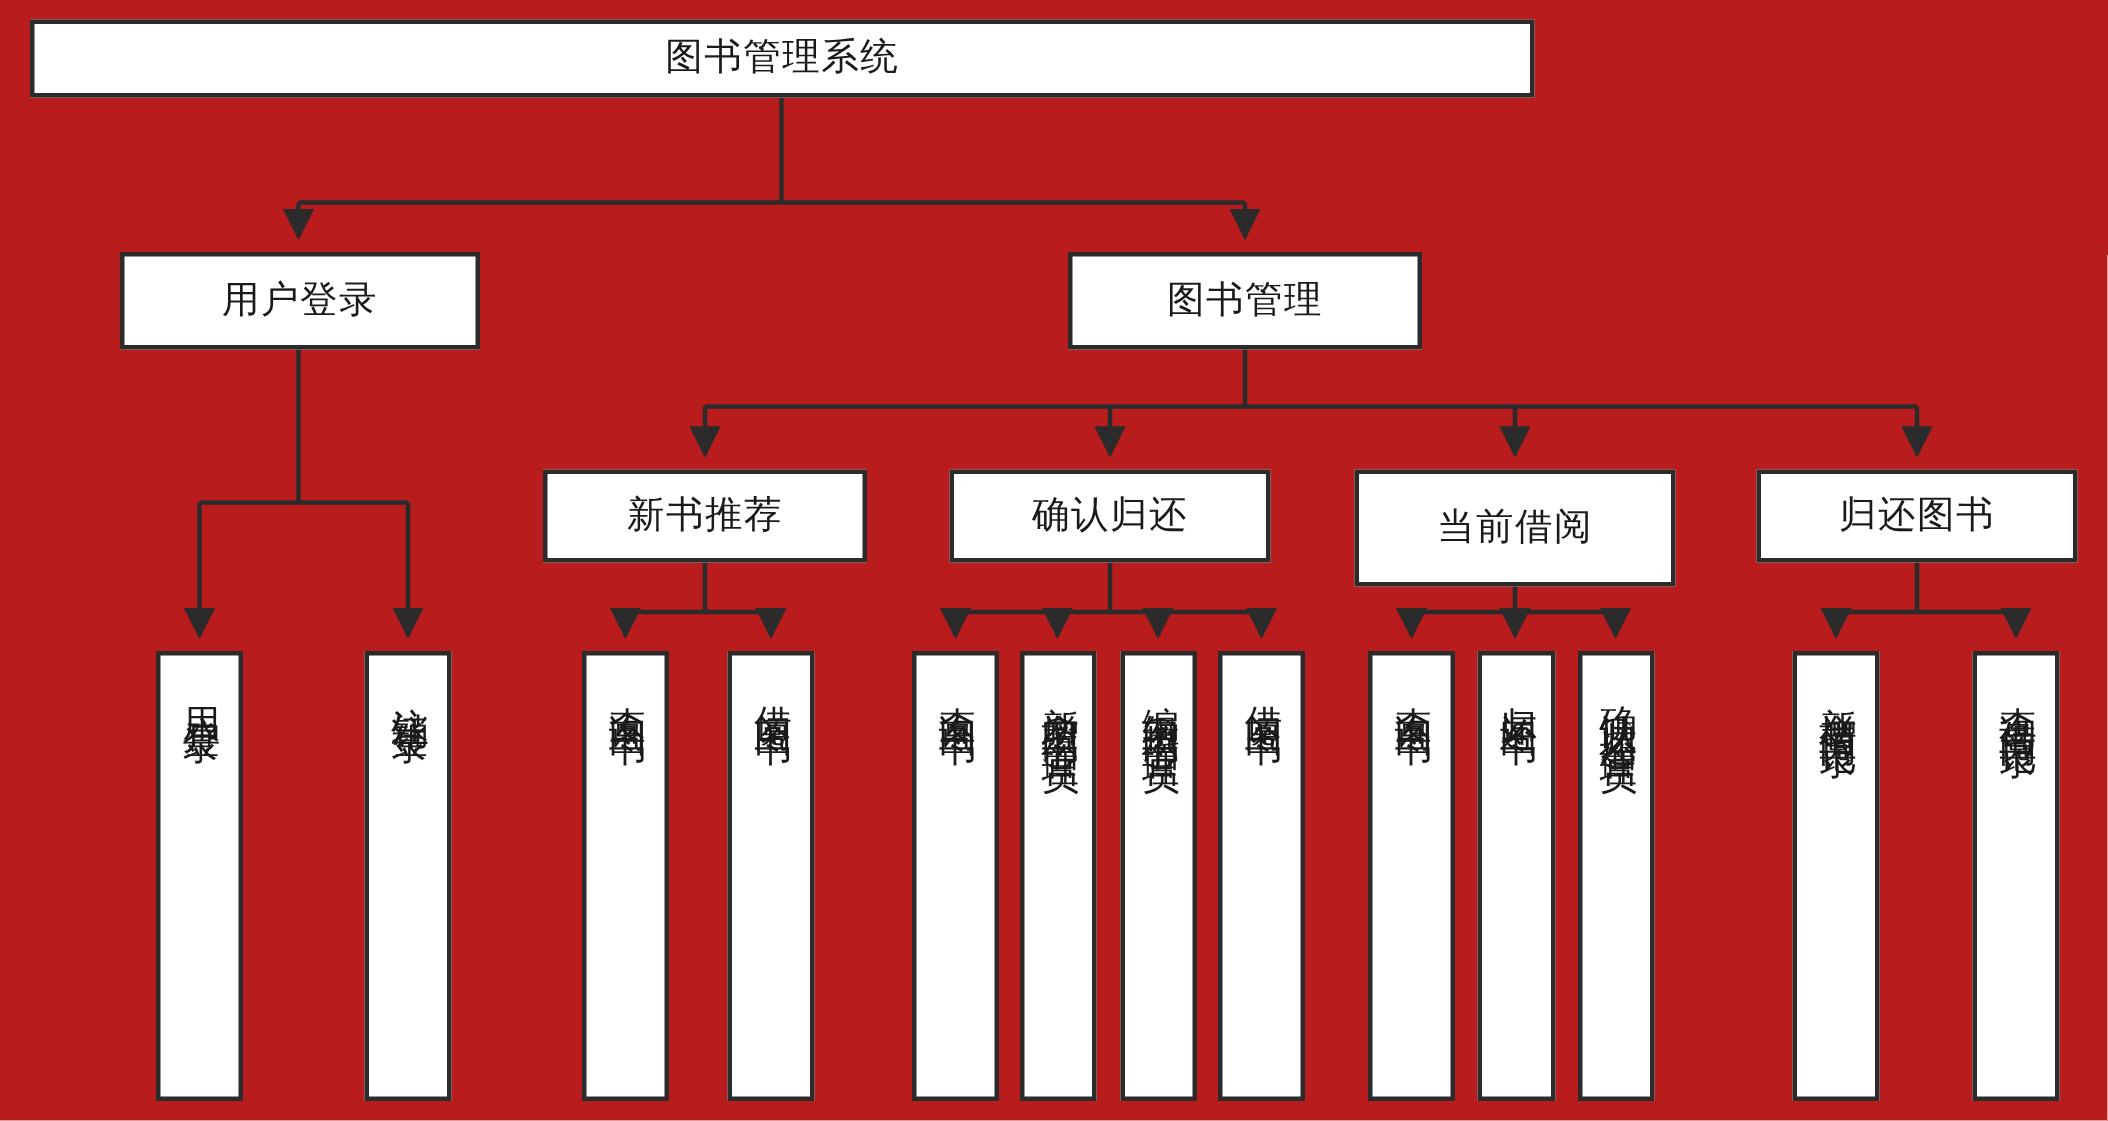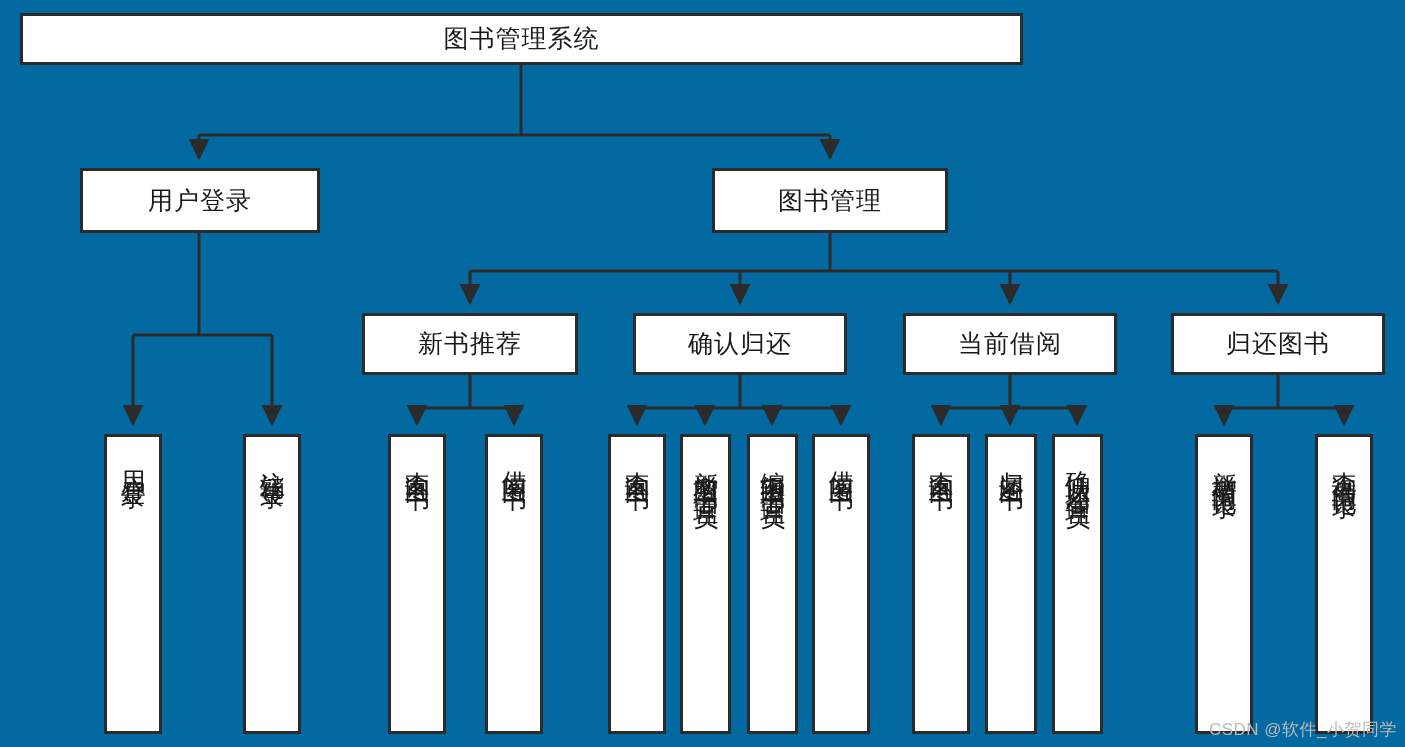--- a/index.html
+++ b/index.html
@@ -7,21 +7,21 @@
     padding: 0;
     background: #ffffff;
   }
   body {
     font-family: "Liberation Sans", "DejaVu Sans", sans-serif;
   }
   #canvas {
     position: relative;
     width: 1405px;
     height: 747px;
-    background: #0369a1;
+    background: #b91c1c;
     overflow: hidden;
   }
   svg#wires {
     position: absolute;
     left: 0;
     top: 0;
     width: 1405px;
     height: 747px;
     pointer-events: none;
   }
@@ -128,21 +128,21 @@
   <div class="node horizontal" style="left:712px; top:168px; width:236px; height:65px;">
     <span>图书管理</span>
   </div>
 
   <div class="node horizontal" style="left:362px; top:313px; width:216px; height:62px;">
     <span>新书推荐</span>
   </div>
   <div class="node horizontal" style="left:633px; top:313px; width:214px; height:62px;">
     <span>确认归还</span>
   </div>
-  <div class="node horizontal" style="left:903px; top:313px; width:214px; height:62px;">
+  <div class="node horizontal" style="left:903px; top:313px; width:214px; height:78px;">
     <span>当前借阅</span>
   </div>
   <div class="node horizontal" style="left:1171px; top:313px; width:214px; height:62px;">
     <span>归还图书</span>
   </div>
 
   <div class="node vertical" style="left:104px; top:434px; width:58px; height:300px;">
     <span class="vtext">用户登录</span>
   </div>
   <div class="node vertical" style="left:243px; top:434px; width:58px; height:300px;">
@@ -179,15 +179,14 @@
     <span class="vtext">确认归还（管理员）</span>
   </div>
 
   <div class="node vertical" style="left:1195px; top:434px; width:58px; height:300px;">
     <span class="vtext">新增借阅记录</span>
   </div>
   <div class="node vertical" style="left:1315px; top:434px; width:58px; height:300px;">
     <span class="vtext">查询借阅记录</span>
   </div>
 
-  <div class="watermark">CSDN @软件_小贺同学</div>
 
 </div>
 
 </body></html>

